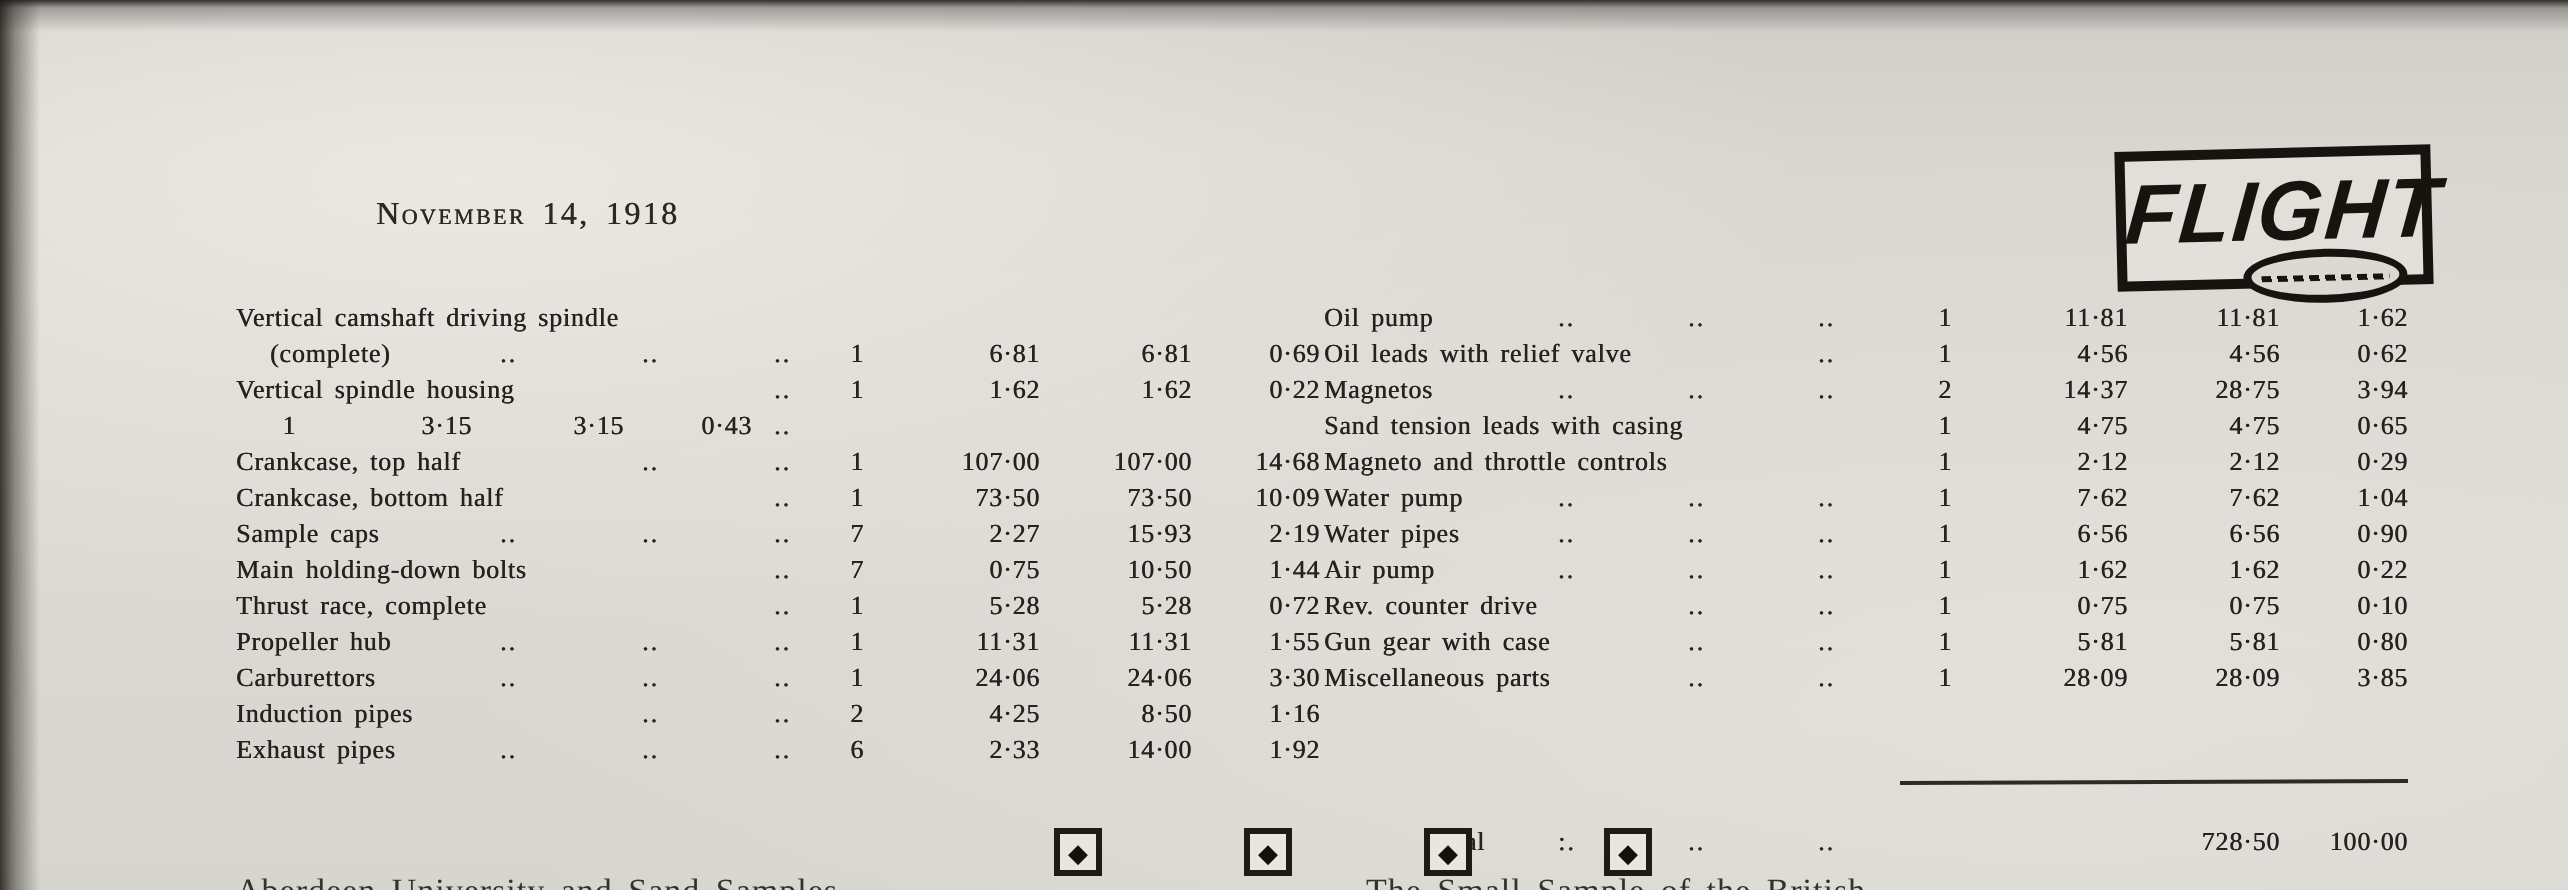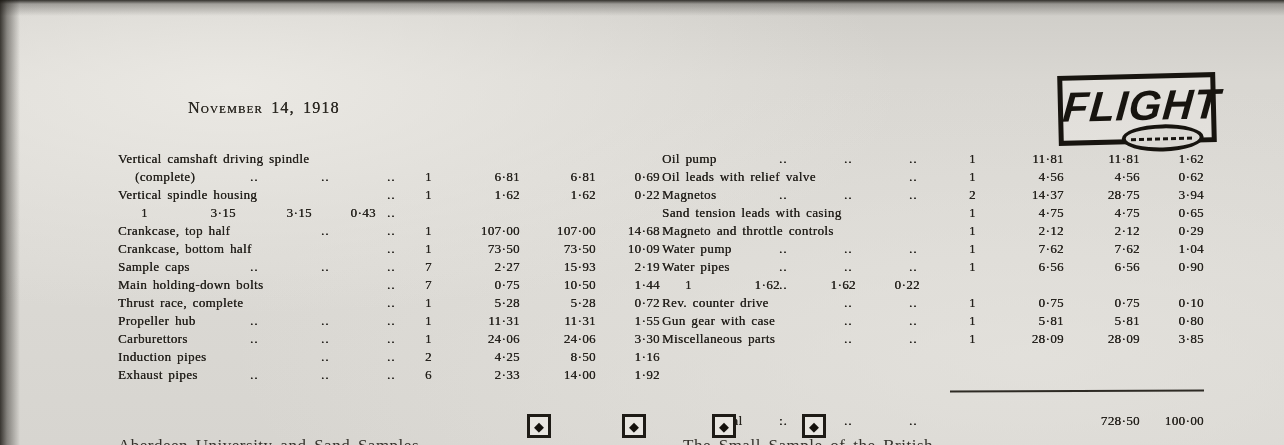--- a/index.html
+++ b/index.html
@@ -302,20 +302,21 @@
           <span class="dot dA">..</span>
           <span class="dot dB">..</span>
           <span class="dot dC">..</span>
           <span class="c qty">1</span>
           <span class="c unit">6·56</span>
           <span class="c total">6·56</span>
           <span class="c pct">0·90</span>
         </div>
 
         <div class="row">
+          <span class="c name">Air pump</span>
           <span class="dot dA">..</span>
           <span class="dot dB">..</span>
           <span class="dot dC">..</span>
           <span class="c qty">1</span>
           <span class="c unit">1·62</span>
           <span class="c total">1·62</span>
           <span class="c pct">0·22</span>
         </div>
 
         <div class="row">

